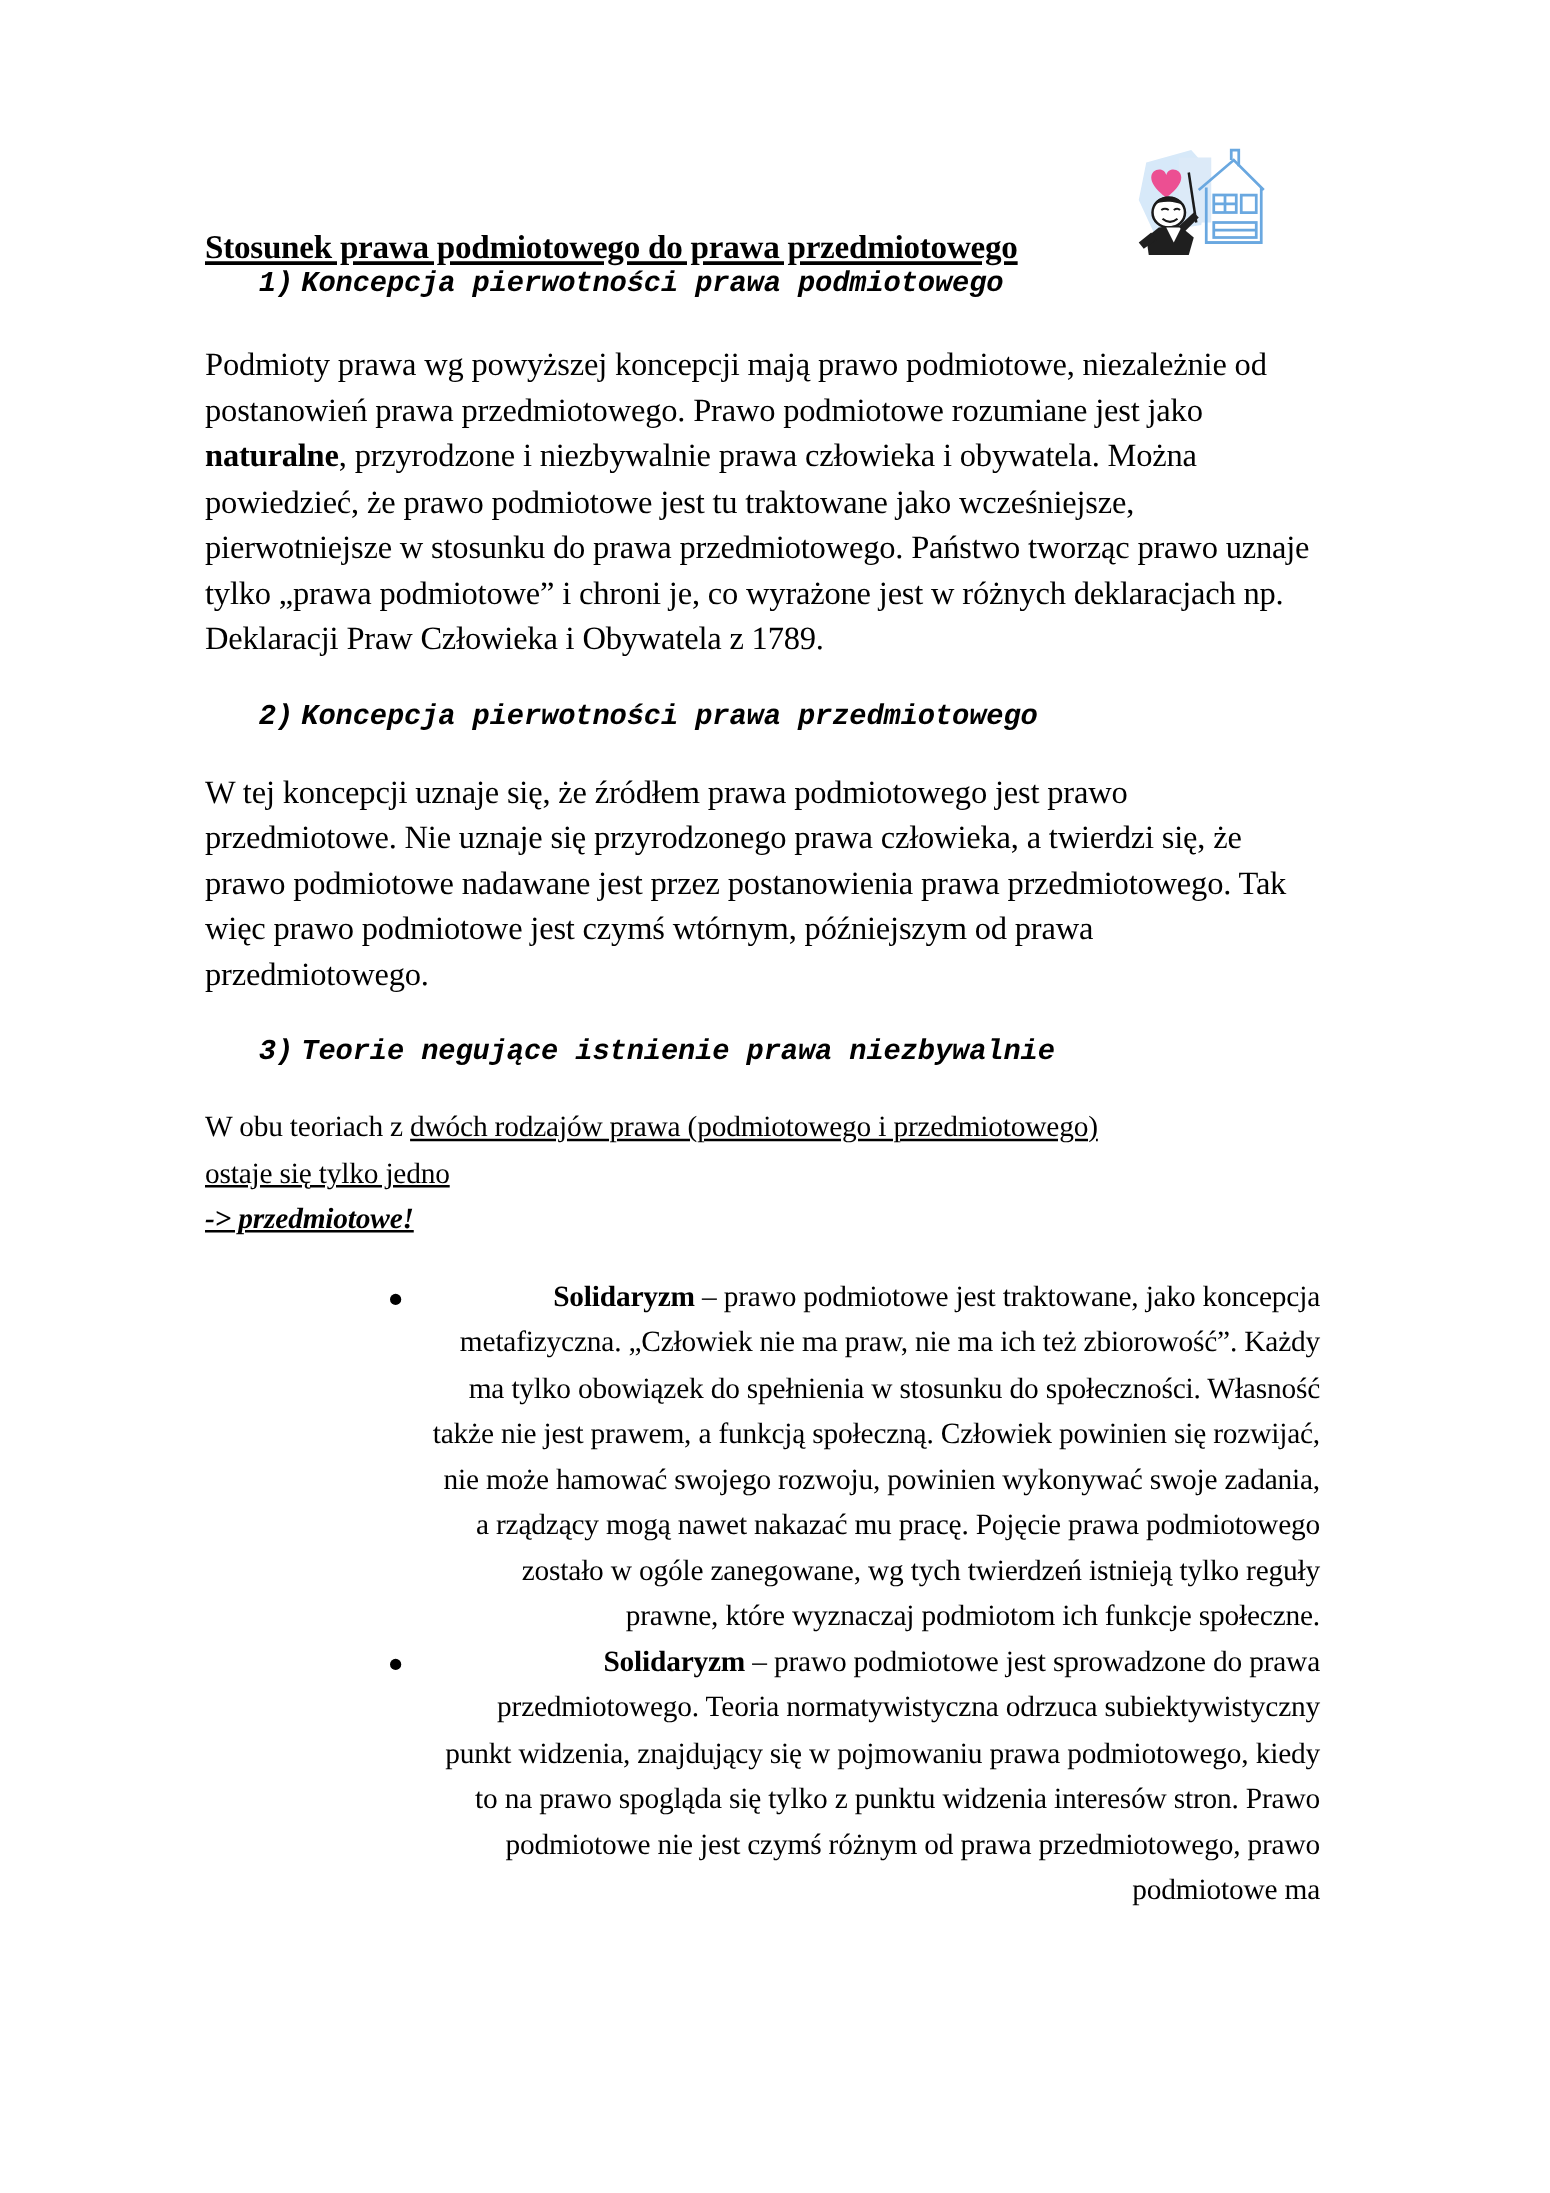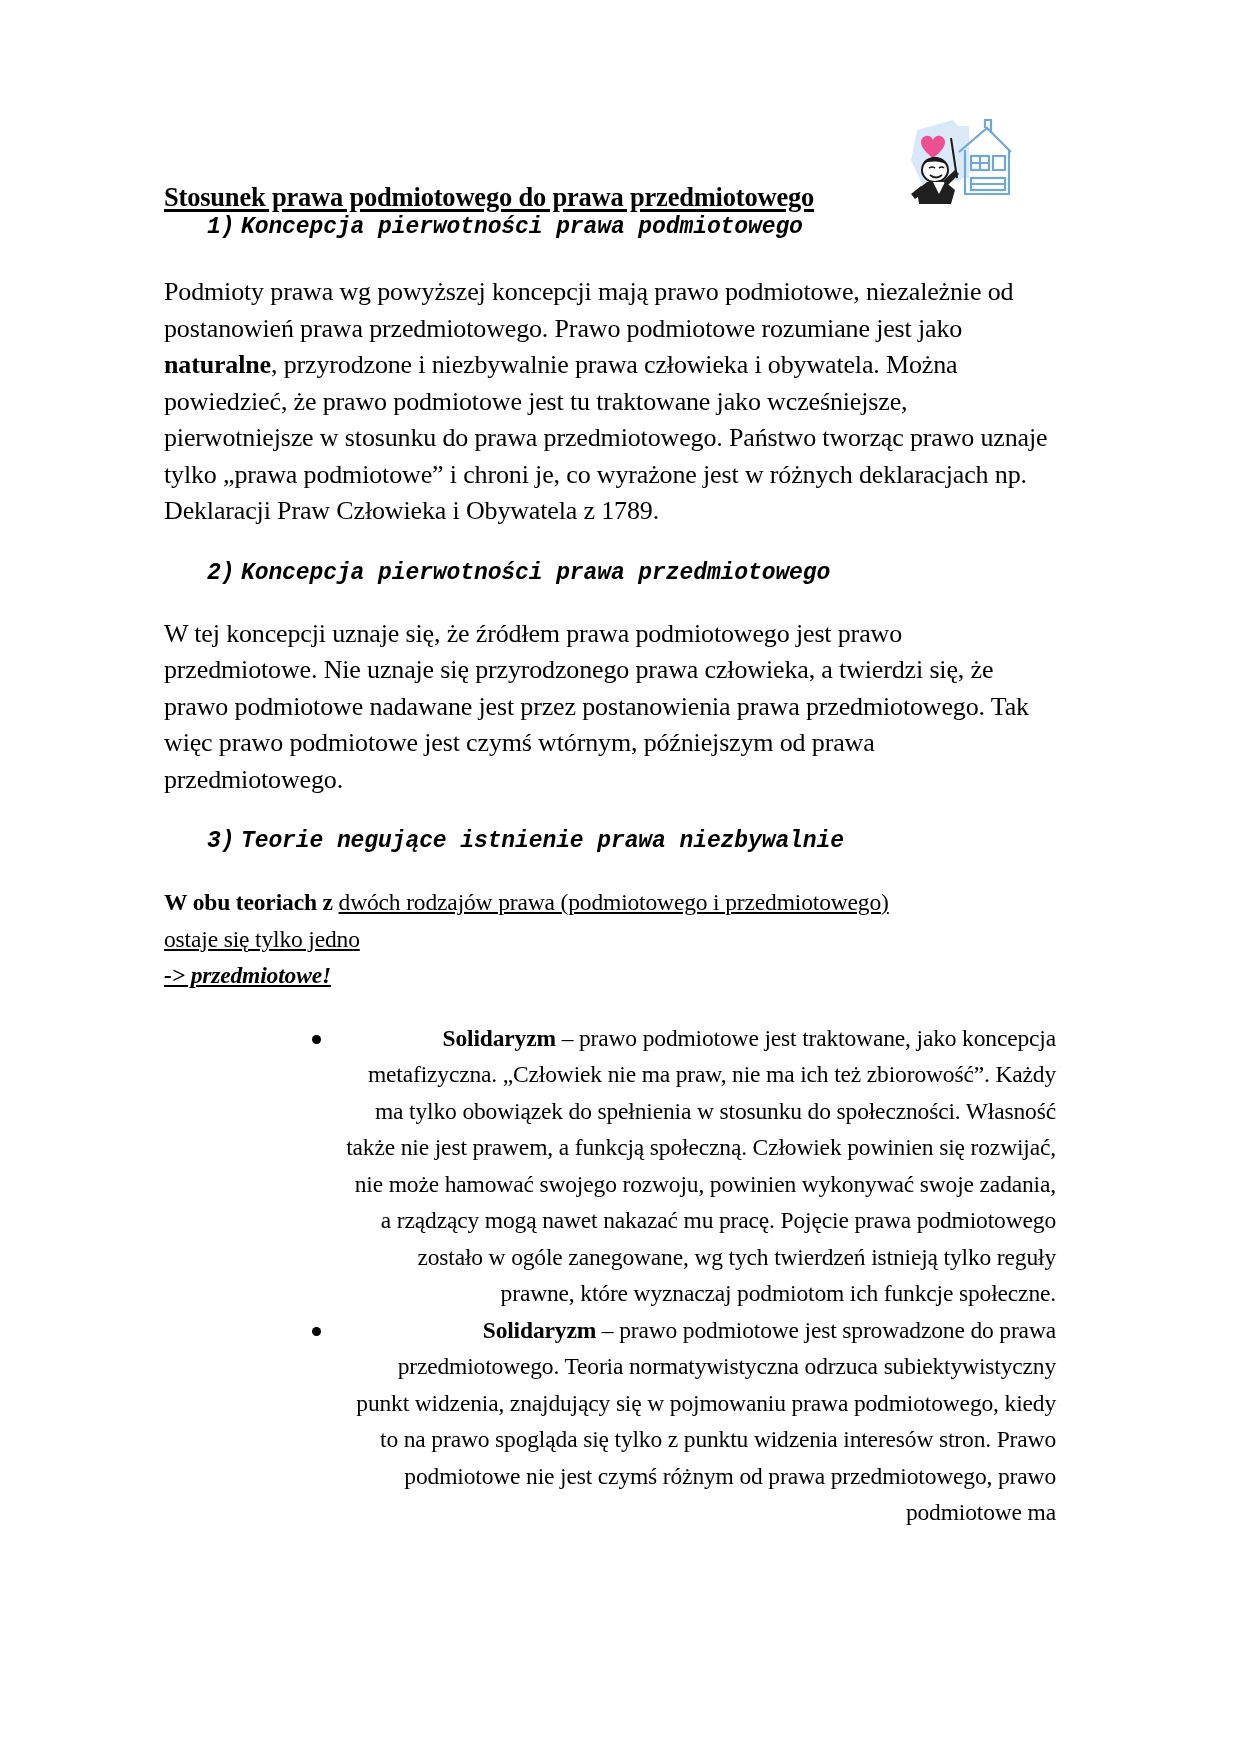--- a/index.html
+++ b/index.html
@@ -92,21 +92,21 @@
 
   
   .emph-block {
     font-size: 23.5px;
     line-height: 36.5px;
     font-weight: bold;
     letter-spacing: -0.15px;
     margin: 0;
   }
   .emph-block .plain {
-    font-weight: bold;
+    font-weight: normal;
   }
   .emph-block .u {
     font-weight: normal;
     text-decoration: underline;
     text-underline-offset: 2px;
     text-decoration-thickness: 1.6px;
   }
   .emph-arrow {
     font-weight: bold;
     font-style: italic;

